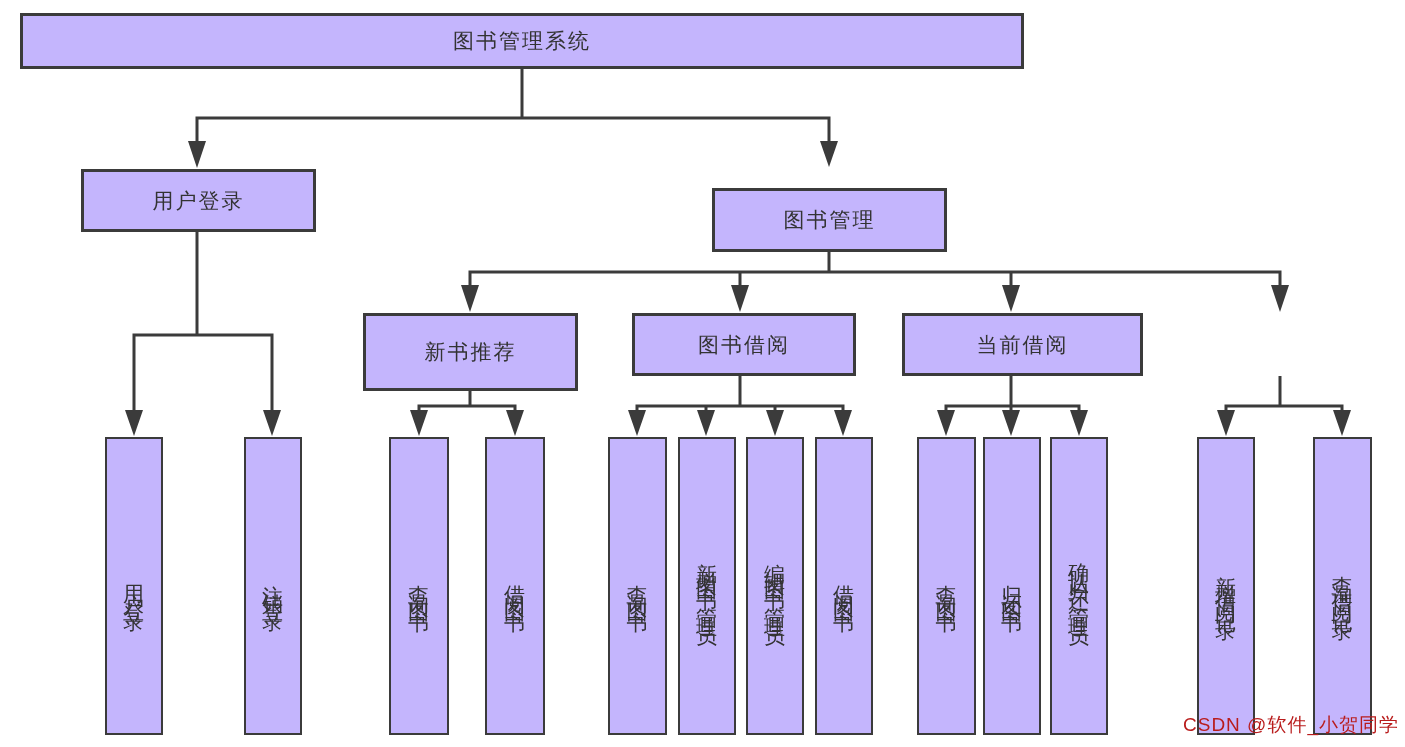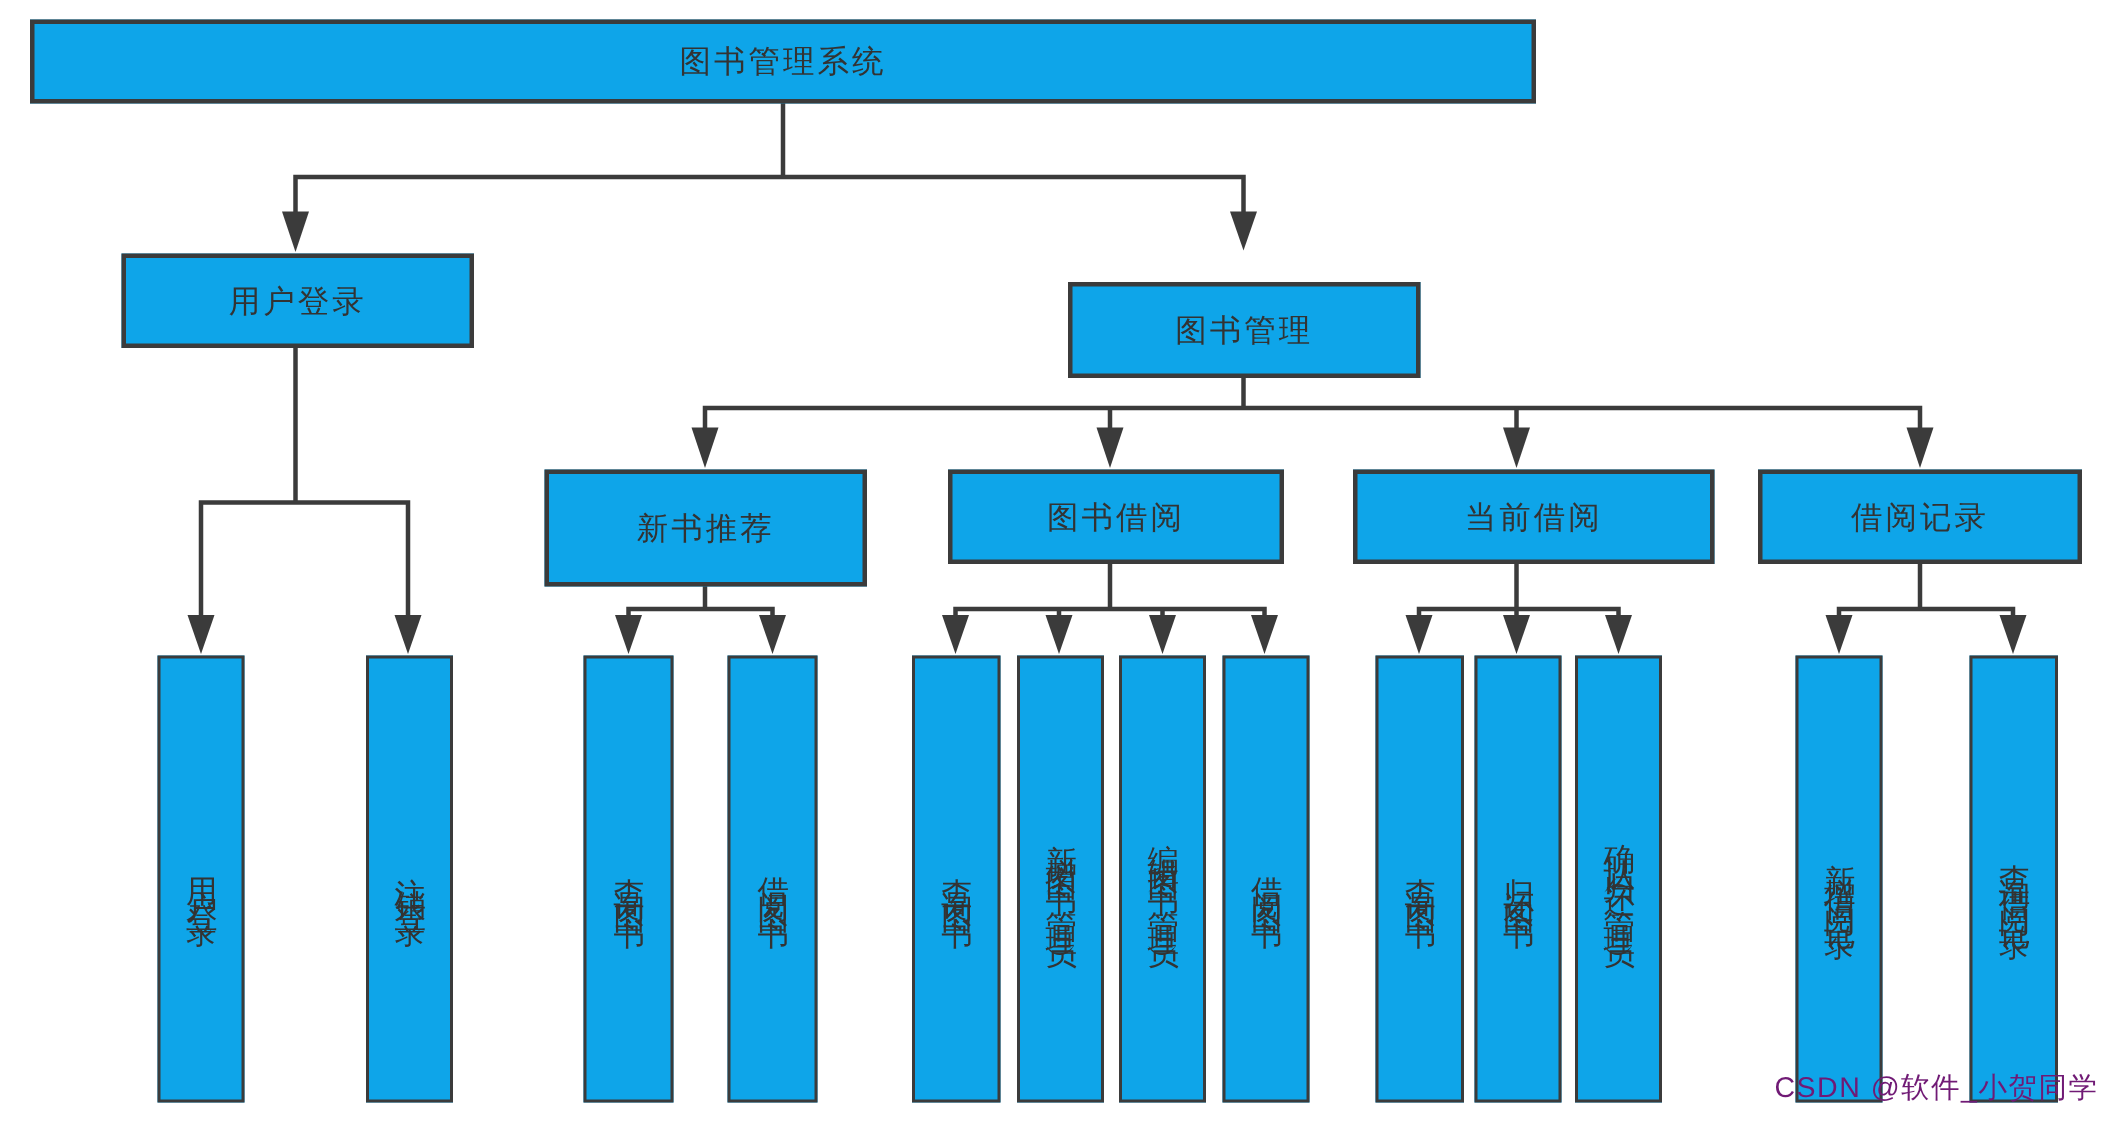--- a/index.html
+++ b/index.html
@@ -7,21 +7,21 @@
     position:relative;
     width:1405px;height:747px;
     background:#fff;
     font-family:"Liberation Sans","DejaVu Sans",sans-serif;
     color:#333;
     overflow:hidden;
   }
   #wires{position:absolute;left:0;top:0;width:1405px;height:747px;}
   .node{
     position:absolute;
-    background:#0ea5e9;
+    background:#c4b5fd;
     border:3px solid #3b3b3b;
     box-sizing:border-box;
     display:flex;align-items:center;justify-content:center;
     font-size:21px;letter-spacing:2px;
     color:#333;
   }
   .leaf{
     border-width:2.5px;
     top:437px;height:298px;
     letter-spacing:0;
@@ -51,21 +51,21 @@
   .l6{left:678px;width:58px;}
   .l7{left:746px;width:58px;}
   .l8{left:815px;width:58px;}
   .l9{left:917px;width:59px;}
   .l10{left:983px;width:58px;}
   .l11{left:1050px;width:58px;}
   .l12{left:1197px;width:58px;}
   .l13{left:1313px;width:59px;}
   .watermark{
     position:absolute;left:1183px;top:712px;
-    font-size:19px;color:#701a75;letter-spacing:1px;
+    font-size:19px;color:#b91c1c;letter-spacing:1px;
     white-space:nowrap;
   }
 </style>
 </head>
 <body>
 
 <div id="stage">
 
   <svg id="wires" viewBox="0 0 1405 747" xmlns="http://www.w3.org/2000/svg">
     <g stroke="#3b3b3b" stroke-width="3" fill="none">
@@ -140,23 +140,20 @@
 
   <div class="node n-g1">
     <span>新书推荐</span>
   </div>
   <div class="node n-g2">
     <span>图书借阅</span>
   </div>
   <div class="node n-g3">
     <span>当前借阅</span>
   </div>
-  <div class="node n-g4">
-    <span>借阅记录</span>
-  </div>
 
   <div class="node leaf l1">
     <span class="vtext">用户登录</span>
   </div>
   <div class="node leaf l2">
     <span class="vtext">注销登录</span>
   </div>
 
   <div class="node leaf l3">
     <span class="vtext">查询图书</span>

